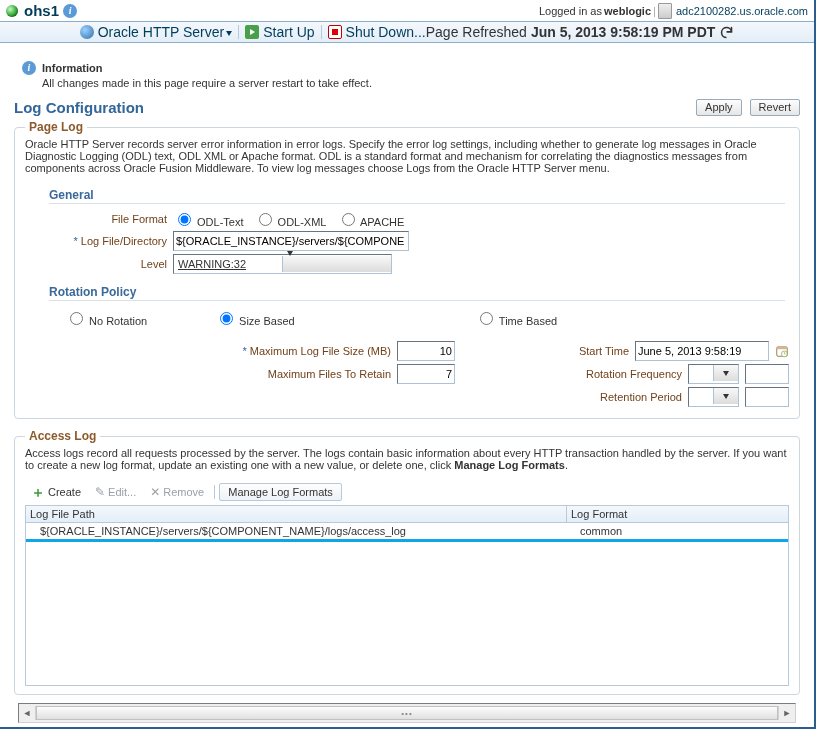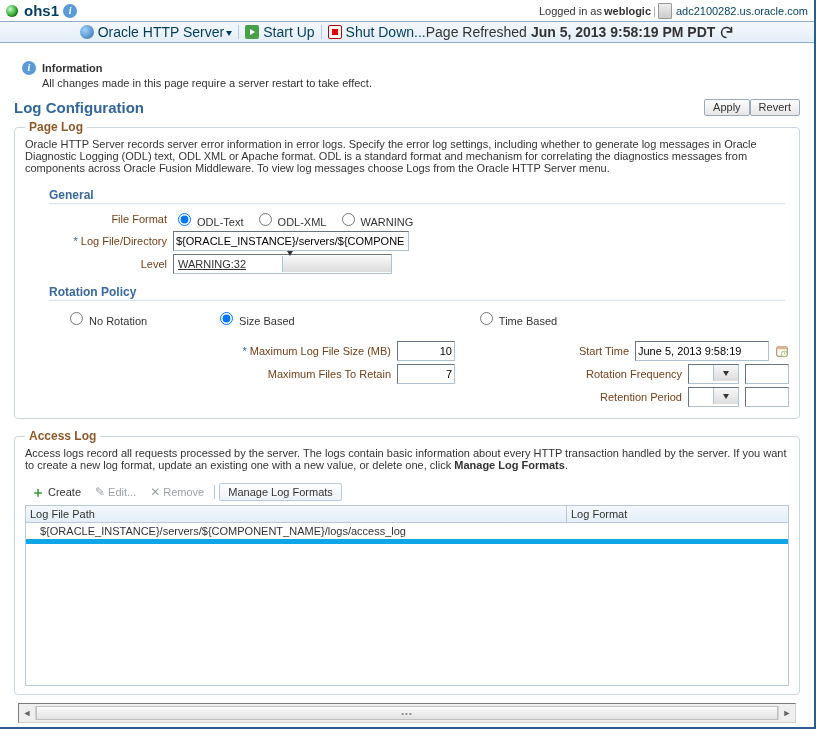--- a/index.html
+++ b/index.html
@@ -21,21 +21,21 @@
   .menu-drop { display:inline-block; width:0; height:0; border-left:3px solid transparent; border-right:3px solid transparent; border-top:5px solid #003d5b; margin-left:2px; vertical-align:middle;}
   .divider { width:1px; height:14px; background:#b7cadb; margin:0 2px;}
   .refresh-icon svg { width:15px; height:15px; display:block; }
   .content { padding:14px 14px 0 14px; flex:1; overflow:hidden; display:flex; flex-direction:column;}
   .info-box { padding:4px 2px 10px 8px; }
   .info-head { display:flex; align-items:center; gap:6px; font-weight:bold; color:#333; margin-bottom:2px;}
   .info-text { margin-left:20px; }
   .page-head-row { display:flex; justify-content:space-between; align-items:center; margin-bottom:4px;}
   h1 { font-size:15px; color:#336699; font-weight:bold; margin:0;}
   .btn { background: linear-gradient(#fdfdfd,#e6e6e6); border:1px solid #98abba; border-radius:2px; padding:1px 8px 2px; font-size:11px; color:#333; cursor:pointer; }
-  .btn-row { display:flex; gap:0; }
+  .btn-row { display:flex; gap:8px; }
   fieldset { border:1px solid #cbd6df; border-radius:4px; margin:0 0 10px; padding:2px 10px 8px;}
   legend { font-size:12px; font-weight:bold; color:#8d5a2c; padding:0 4px;}
   .sec-desc { font-size:11px; color:#333; margin:2px 0 6px;}
   .subhead { font-size:12px; font-weight:bold; color:#3a699b; border-bottom:1px solid #d8e0e8; padding:8px 0 1px; margin:0 4px 6px 24px;}
   .form-row { display:flex; align-items:center; margin:3px 0 3px 24px;}
   .form-label { width:118px; text-align:right; color:#72411a; margin-right:6px; font-size:11px;}
   .req { color:#336699; }
   input[type=text].txt { border:1px inset #adc2d4; height:18px; padding:0 2px; font-size:11px;}
   .radio-row label { margin-right:10px;}
   .select-like { display:inline-flex; align-items:center; border:1px inset #adc2d4; height:18px; background:#fff; }
@@ -58,21 +58,21 @@
   .tool-btn { display:inline-flex; align-items:center; gap:3px; padding:1px 6px; cursor:pointer; font-size:11px;}
   .tool-btn.disabled { color:#9aa0a6;}
   .plus-icon { color:#3a9a3a; font-weight:bold; font-size:14px; line-height:12px;}
   .pencil-icon,.x-icon { color:#9aa0a6; font-size:12px;}
   .tool-framed { border:1px solid #b7cadb; padding:2px 8px; background:linear-gradient(#fdfdfd,#eef3f8); border-radius:2px;}
   .data-table { border:1px solid #b7cadb; margin-top:4px; flex:1; display:flex; flex-direction:column; min-height:132px;}
   .data-table-head { display:flex; background:linear-gradient(#f4f8fc,#e3eef8); border-bottom:1px solid #b7cadb;}
   .th { padding:2px 4px; border-right:1px solid #b7cadb; color:#333;}
   .th1 { flex:0 0 532px;}
   .th2 { flex:1; border-right:none;}
-  .data-row { display:flex; border-bottom:5px solid #0ea5e9;}
+  .data-row { display:flex; border-bottom:3px solid #0ea5e9;}
   .td { padding:2px 4px;}
   .td1 { flex:0 0 532px; padding-left:14px;}
   .td2 { flex:1;}
   .data-table-body { flex:1; background:#fff;}
   .hscroll { height:18px; border:1px inset #d0d0d0; background:#efefef; display:flex; align-items:center; margin:4px 4px 4px;}
   .hscroll .arrow { width:16px; text-align:center; color:#666; font-size:9px; user-select:none;}
   .hscroll .track { flex:1; height:14px; background:#f9f9f9; position:relative; border-left:1px solid #d0d0d0; border-right:1px solid #d0d0d0;}
   .hscroll .thumb { position:absolute; left:0; right:0; top:0; bottom:0; background:linear-gradient(#fdfdfd,#e0e0e0); border:1px solid #c0c0c0; display:flex; align-items:center; justify-content:center; font-size:8px; color:#888; letter-spacing:1px;}
   .cal-icon svg { width:14px; height:14px; display:block;}
   .host-icon { display:inline-block; width:12px; height:14px; background:linear-gradient(#eee,#ccc); border:1px solid #999; border-radius:1px; position:relative; margin-right:2px;}
@@ -145,21 +145,21 @@
     <fieldset>
       <legend>Page Log</legend>
       <div class="sec-desc">Oracle HTTP Server records server error information in error logs. Specify the error log settings, including whether to generate log messages in Oracle Diagnostic Logging (ODL) text, ODL XML or Apache format. ODL is a standard format and mechanism for correlating the diagnostics messages from components across Oracle Fusion Middleware. To view log messages choose Logs from the Oracle HTTP Server menu.</div>
 
       <div class="subhead">General</div>
 
       <div class="form-row radio-row">
         <span class="form-label">File Format</span>
         <label><input type="radio" name="fmt" checked="" style=""> <span>ODL-Text</span></label>
         <label><input type="radio" name="fmt" style=""> <span>ODL-XML</span></label>
-        <label><input type="radio" name="fmt" style=""> <span>WARNING</span></label>
+        <label><input type="radio" name="fmt" style=""> <span>APACHE</span></label>
       </div>
 
       <div class="form-row">
         <span class="form-label"><span class="req">* </span><span>Log File/Directory</span></span>
         <input type="text" class="txt" style="width: 230px;" value="${ORACLE_INSTANCE}/servers/${COMPONE">
       </div>
 
       <div class="form-row">
         <span class="form-label">Level</span>
         <span class="select-like">
@@ -244,20 +244,21 @@
         </div>
 
         <div class="data-table">
           <div class="data-table-head">
             <div class="th th1">Log File Path</div>
             <div class="th th2">Log Format</div>
           </div>
           <div class="data-table-body">
             <div class="data-row">
               <div class="td td1">${ORACLE_INSTANCE}/servers/${COMPONENT_NAME}/logs/access_log</div>
+              <div class="td td2">common</div>
             </div>
           </div>
         </div>
       </div>
     </fieldset>
 
     <div class="hscroll">
       <div class="arrow">◄</div>
       <div class="track">
           <div class="thumb">•••</div>

